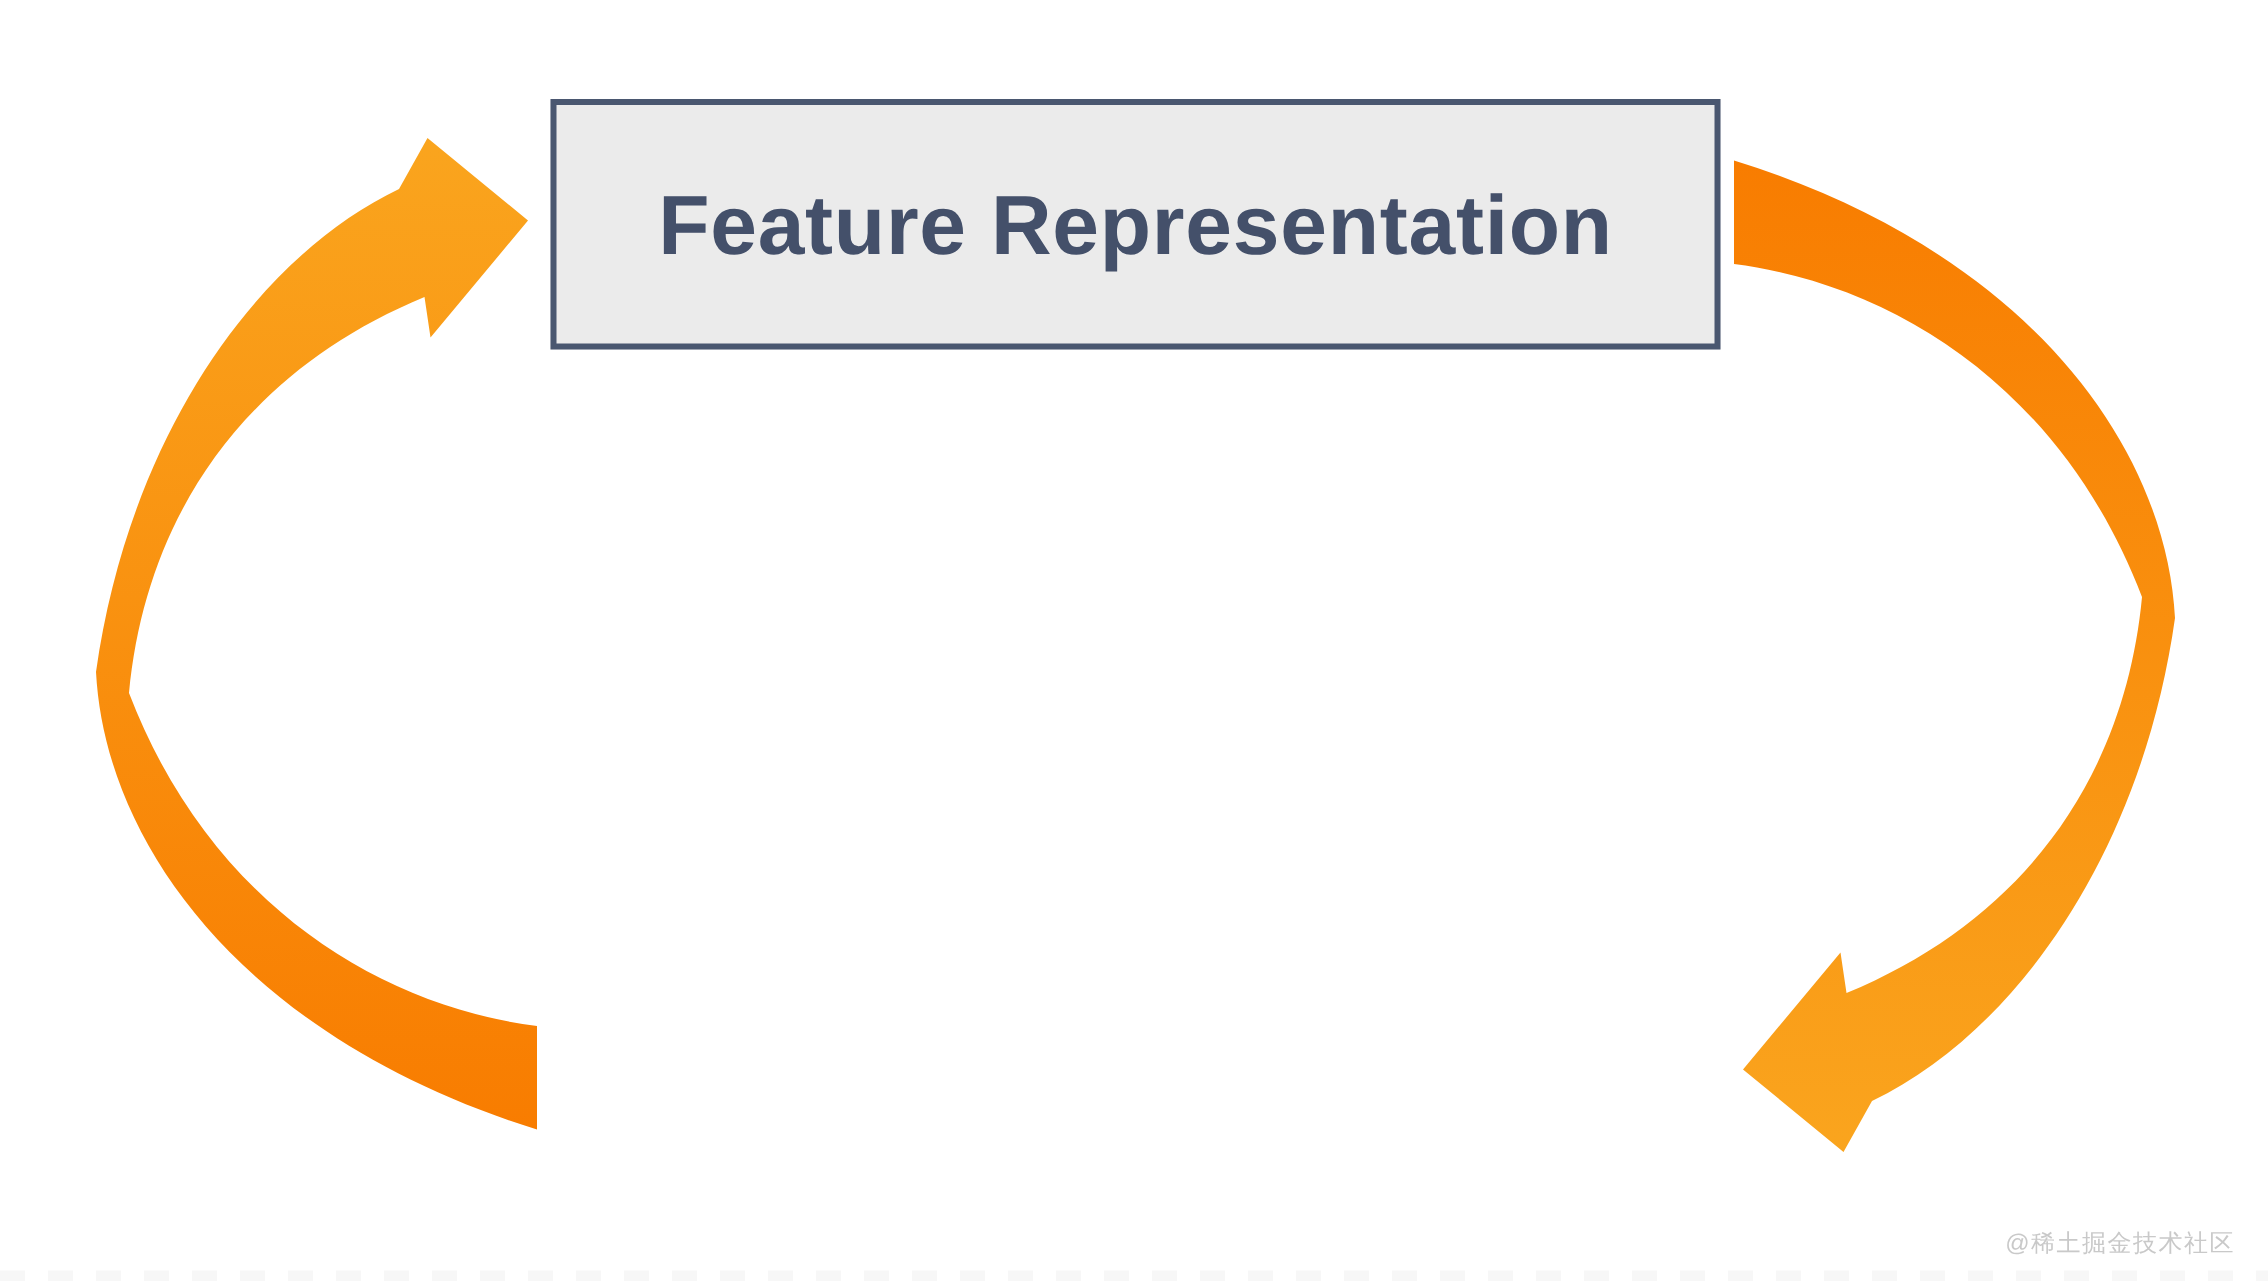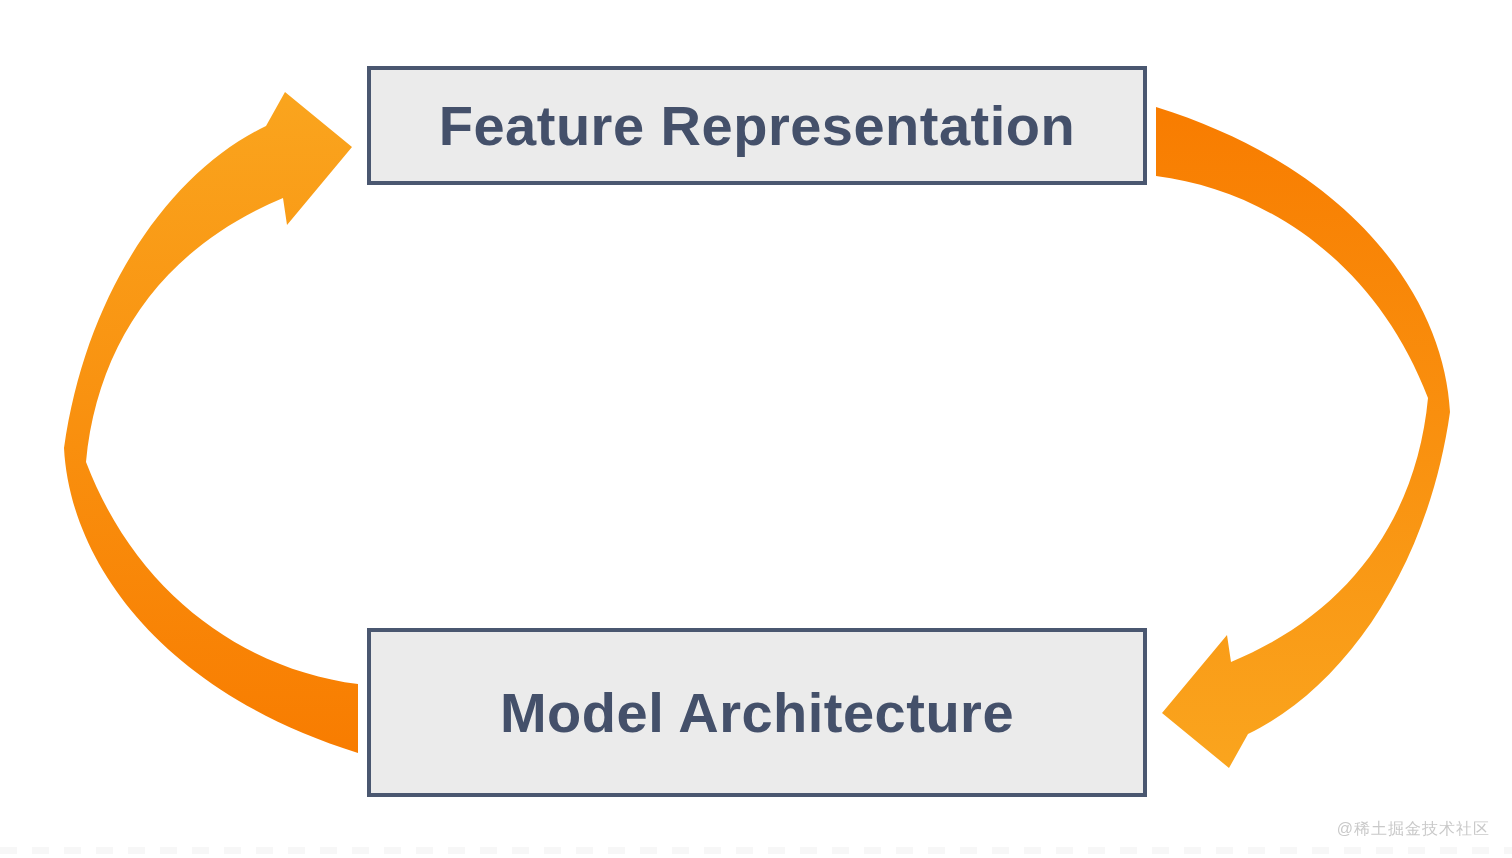--- a/index.html
+++ b/index.html
@@ -25,21 +25,21 @@
     position: absolute;
     left: 367px;
     width: 780px;
     box-sizing: border-box;
     background: var(--box-fill, #EBEBEB);
     border: 4px solid var(--box-border, #4A5770);
     display: flex;
     align-items: center;
     justify-content: center;
   }
-  .box-top    { top: 66px;  height: 119px; }
+  .box-top    { top: 66px;  height: 167px; }
   .box-bottom { top: 628px; height: 169px; }
   .box-label {
     font-size: 56px;
     font-weight: 700;
     letter-spacing: 0.5px;
     color: var(--box-text, #44506A);
     white-space: nowrap;
   }
   .watermark {
     position: absolute;
@@ -84,21 +84,18 @@
              L 287 225
              Z"></path>
 
     <use href="#swoosh" transform="rotate(180 757 430)"></use>
   </svg>
 
   <div class="box box-top">
     <span class="box-label">Feature Representation</span>
   </div>
 
-  <div class="box box-bottom">
-    <span class="box-label">Model Architecture</span>
-  </div>
 
   <div class="watermark">@稀土掘金技术社区</div>
 
   <div class="dashed-line"></div>
 
 </div>
 
 </body></html>

